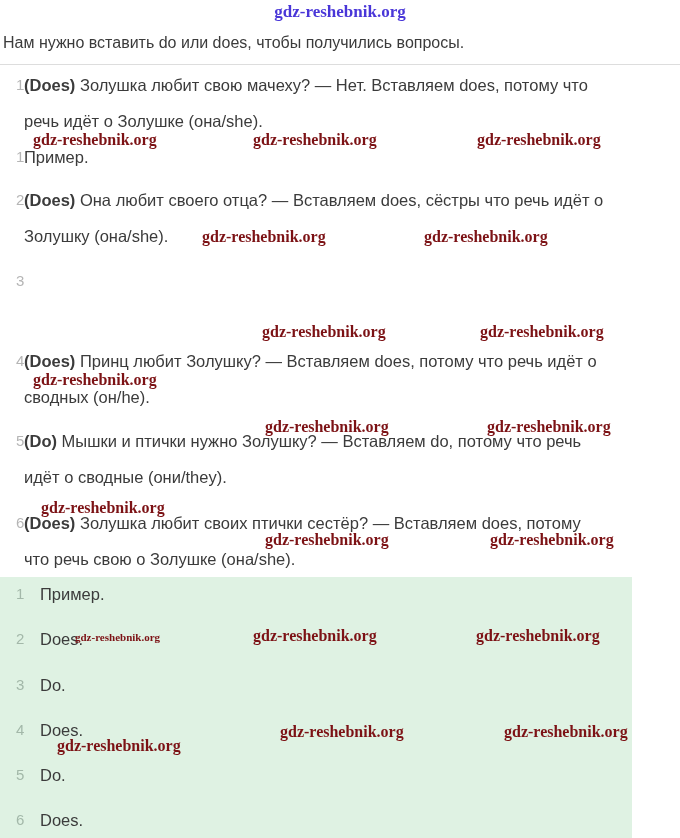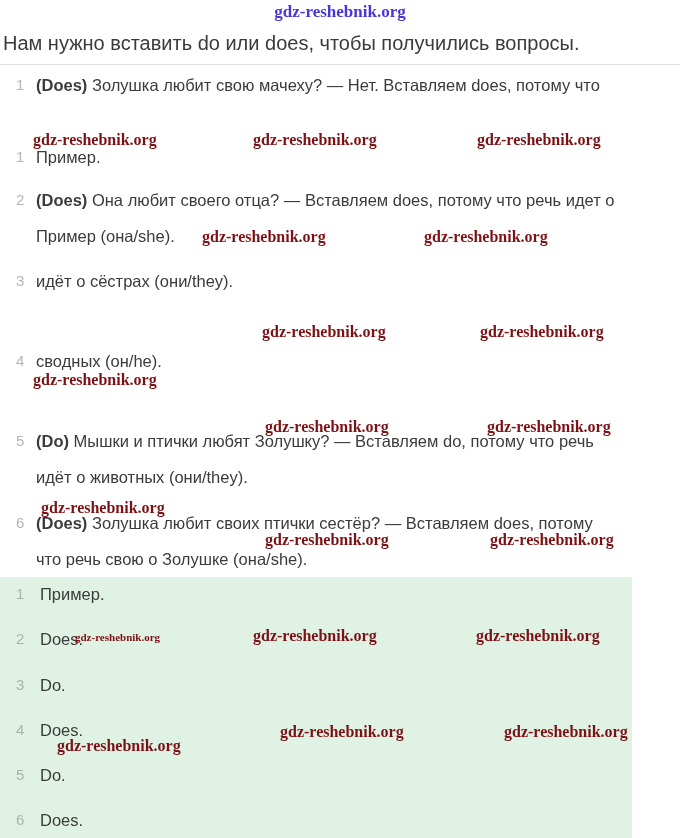--- a/index.html
+++ b/index.html
@@ -21,34 +21,34 @@
   .wm {
     position: absolute;
     font-family: "Liberation Serif", serif; font-weight: bold;
     font-size: 16px; color: var(--wm-body, #7c1215);
     white-space: nowrap;
   }
   .wm.sm { font-size: 11px; }
 
   .intro {
     position: absolute; left: 3px; top: 32px;
-    font-size: 20px; line-height: 22px; color: var(--text, #3b3b3b);
+    font-size: 16px; line-height: 22px; color: var(--text, #3b3b3b);
   }
   .divider {
     position: absolute; left: 0; top: 64px; width: 680px; height: 1px;
     background: #dddddd;
   }
 
   
   .item { position: absolute; left: 0; width: 680px; }
   .item .num {
     position: absolute; left: 16px; top: 0; width: 18px;
     color: var(--number, #b5b5b5); font-size: 15px; line-height: 36px;
   }
-  .item .text { margin-left: 36px; font-size: 16.5px; color: var(--text, #3b3b3b); }
+  .item .text { margin-left: 24px; font-size: 16.5px; color: var(--text, #3b3b3b); }
   .item .line { line-height: 36px; white-space: nowrap; }
   .item .line b { font-weight: bold; }
 
   
   .answers {
     position: absolute; left: 0; top: 577px; width: 632px; height: 261px;
     background: var(--answers-bg, #dff2e3);
   }
   .answer { position: absolute; left: 0; width: 632px; }
   .answer .num {
@@ -68,57 +68,58 @@
   <div class="wm-top">gdz-reshebnik.org</div>
 
   <div class="intro">Нам нужно вставить do или does, чтобы получились вопросы.</div>
 
   <div class="divider"></div>
 
   <div class="item" style="top:67px">
     <span class="num">1</span>
     <div class="text">
       <div class="line"><b>(Does)</b><span> Золушка любит свою мачеху? — Нет. Вставляем does, потому что</span></div>
+      <div class="line">речь идёт о Золушке (она/she).</div>
     </div>
   </div>
 
   <div class="item" style="top:139px">
     <span class="num">1</span>
     <div class="text">
       <div class="line"><b></b><span>Пример.</span></div>
     </div>
   </div>
 
   <div class="item" style="top:182px">
     <span class="num">2</span>
     <div class="text">
-      <div class="line"><b>(Does)</b><span> Она любит своего отца? — Вставляем does, потому что речь идет о</span></div>
-      <div class="line">Пример (она/she).</div>
+      <div class="line"><b>(Does)</b><span> Она любит своего отца? — Вставляем does, сёстры что речь идёт о</span></div>
+      <div class="line">Золушку (она/she).</div>
     </div>
   </div>
 
   <div class="item" style="top:263px">
     <span class="num">3</span>
     <div class="text">
-      <div class="line">идёт о сёстрах (они/they).</div>
     </div>
   </div>
 
   <div class="item" style="top:343px">
     <span class="num">4</span>
     <div class="text">
+      <div class="line"><b>(Does)</b><span> Принц любит Золушку? — Вставляем does, потому что речь идёт о</span></div>
       <div class="line">сводных (он/he).</div>
     </div>
   </div>
 
   <div class="item" style="top:423px">
     <span class="num">5</span>
     <div class="text">
-      <div class="line"><b>(Do)</b><span> Мышки и птички любят Золушку? — Вставляем do, потому что речь</span></div>
-      <div class="line">идёт о животных (они/they).</div>
+      <div class="line"><b>(Do)</b><span> Мышки и птички нужно Золушку? — Вставляем do, потому что речь</span></div>
+      <div class="line">идёт о сводные (они/they).</div>
     </div>
   </div>
 
   <div class="item" style="top:505px">
     <span class="num">6</span>
     <div class="text">
       <div class="line"><b>(Does)</b><span> Золушка любит своих птички сестёр? — Вставляем does, потому</span></div>
       <div class="line">что речь свою о Золушке (она/she).</div>
     </div>
   </div>

